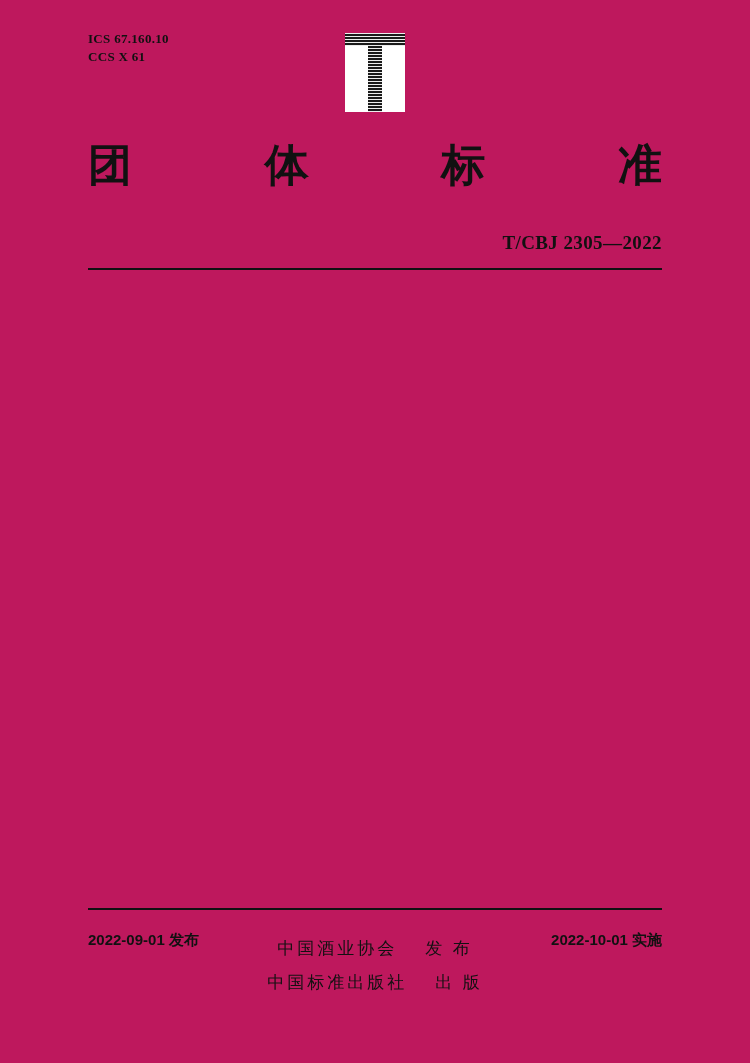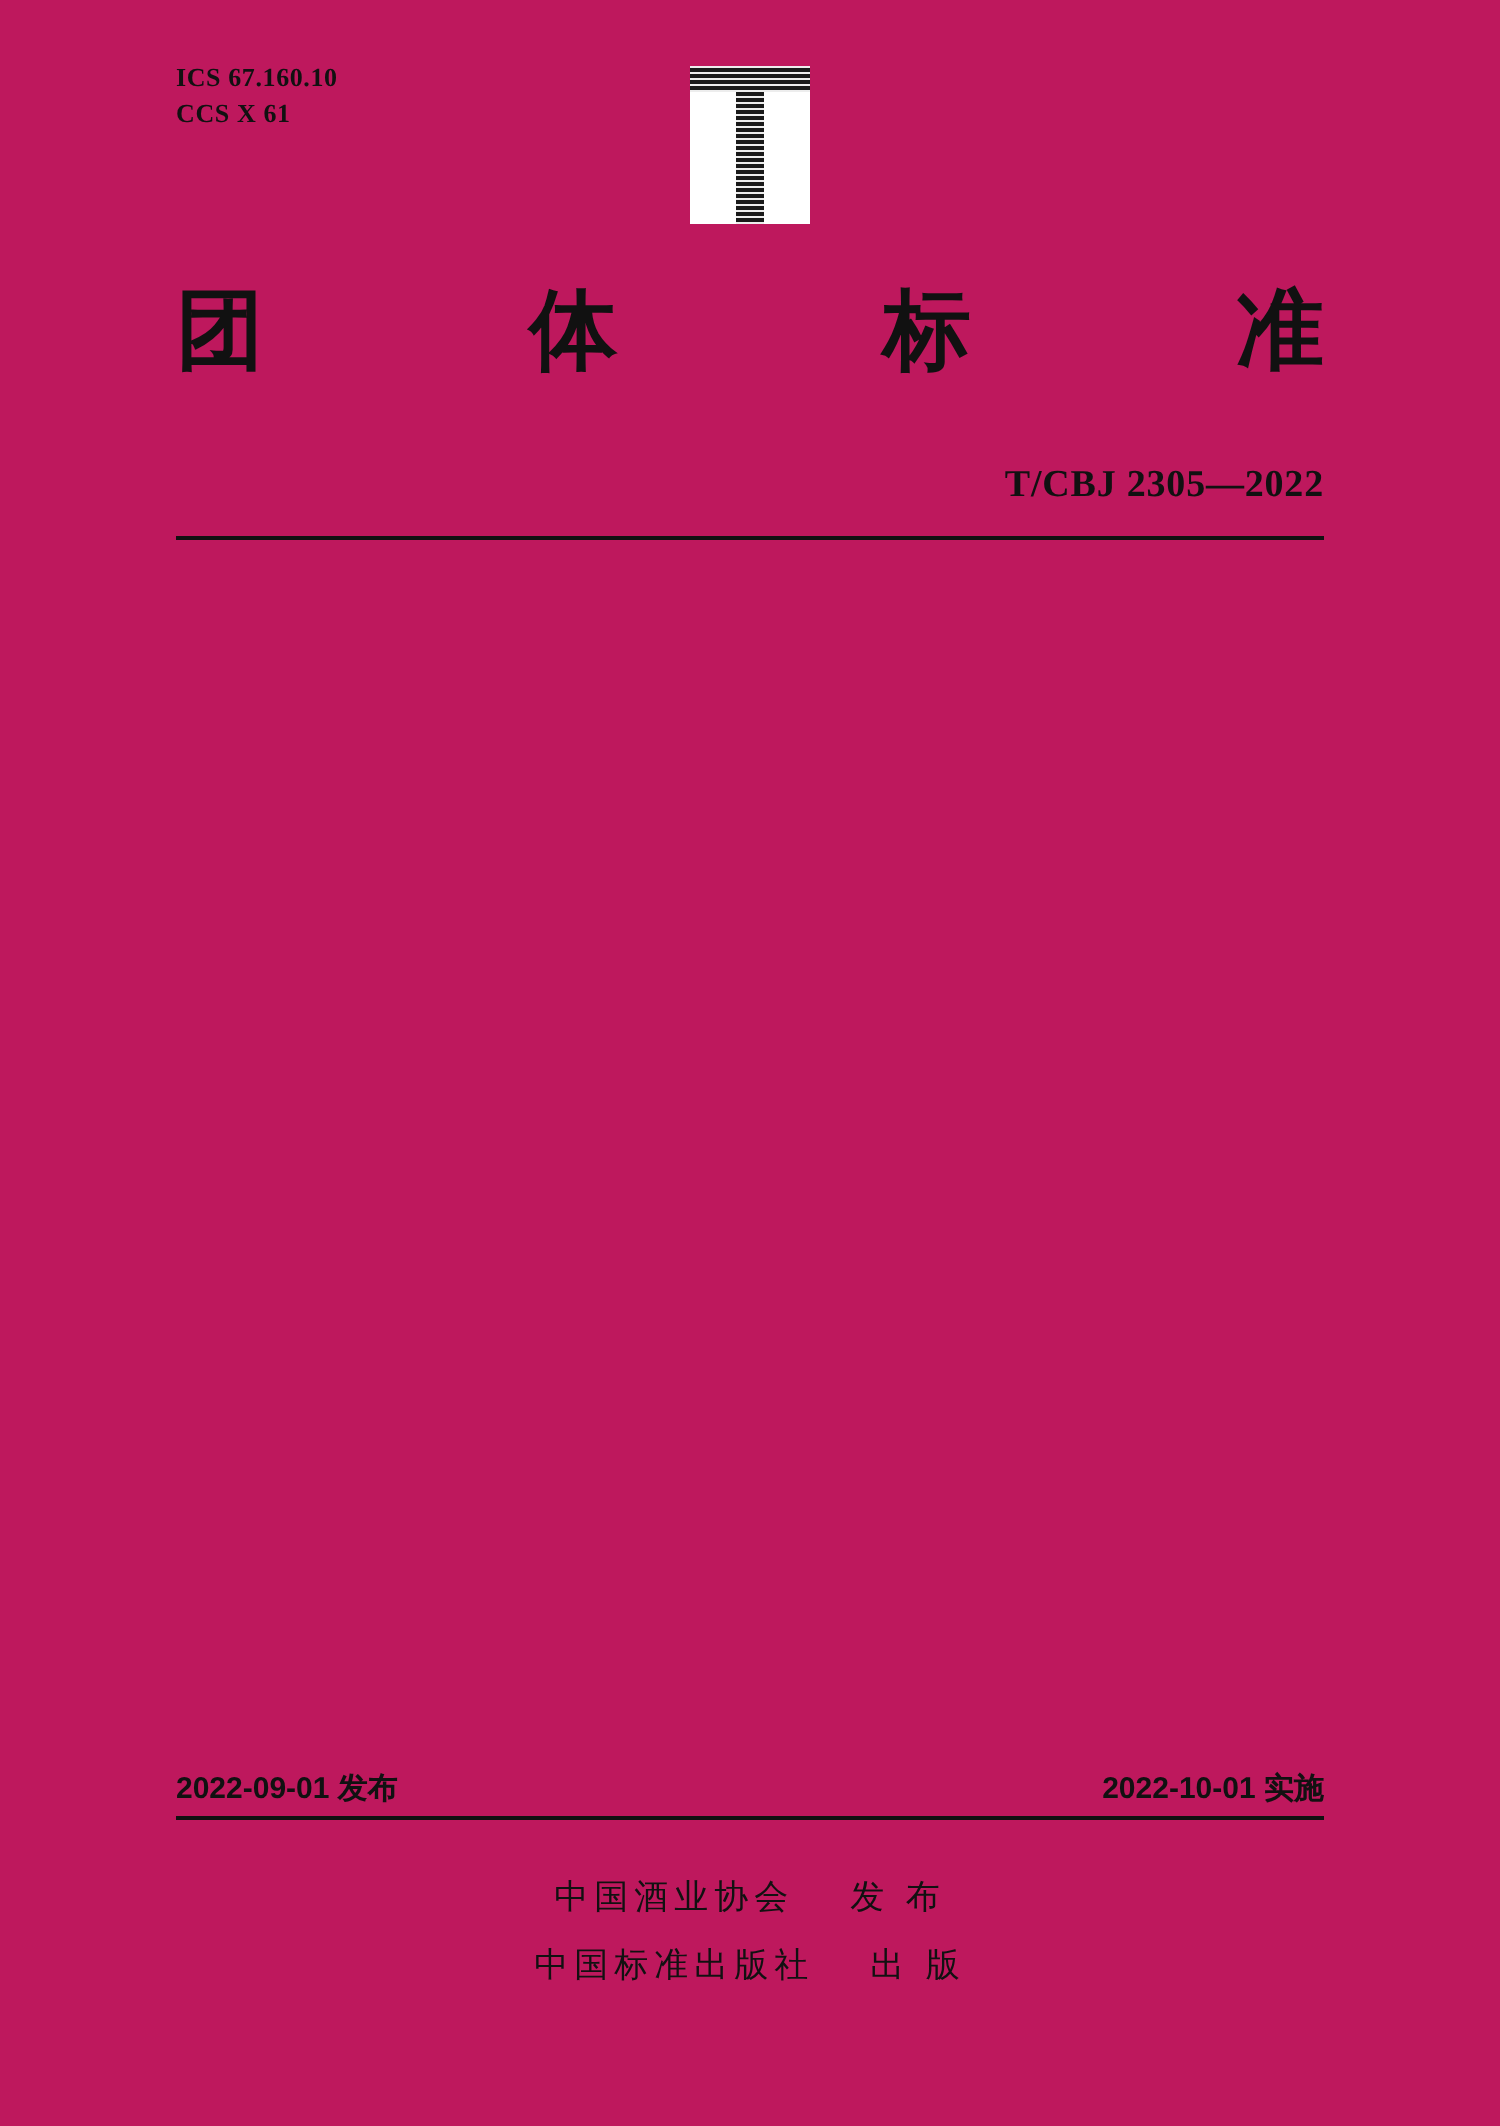--- a/index.html
+++ b/index.html
@@ -171,21 +171,21 @@
     font-weight: bold;
     letter-spacing: 0.2px;
     color: #111;
   }
 
   
   .date-row {
     position: absolute;
     left: 88px;
     right: 88px;
-    top: 885px;
+    top: 931px;
     display: flex;
     justify-content: space-between;
     align-items: flex-end;
     font-family: "Liberation Sans", sans-serif;
     font-size: 15px;
     font-weight: bold;
     color: #111;
   }
   .date-row .date-item { white-space: nowrap; }
 

